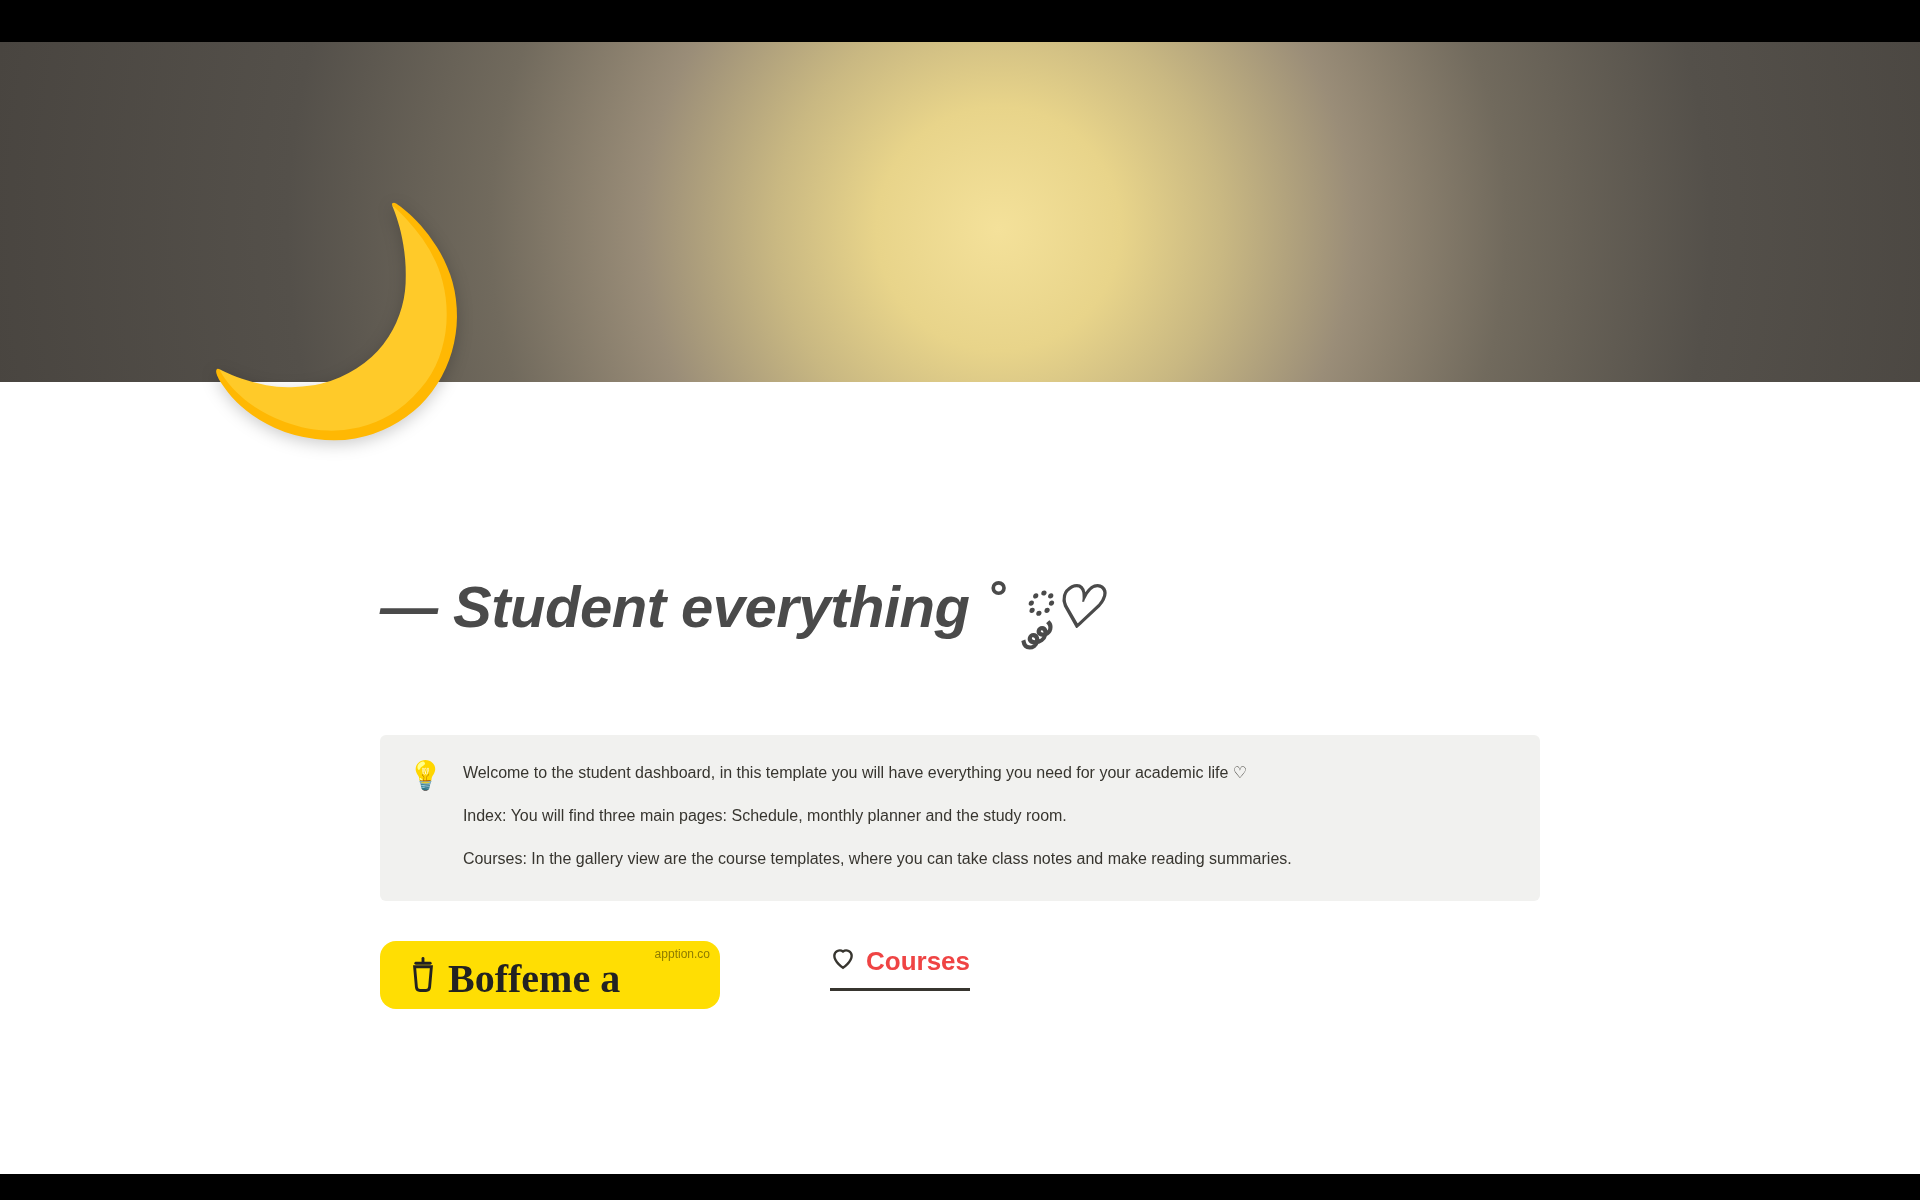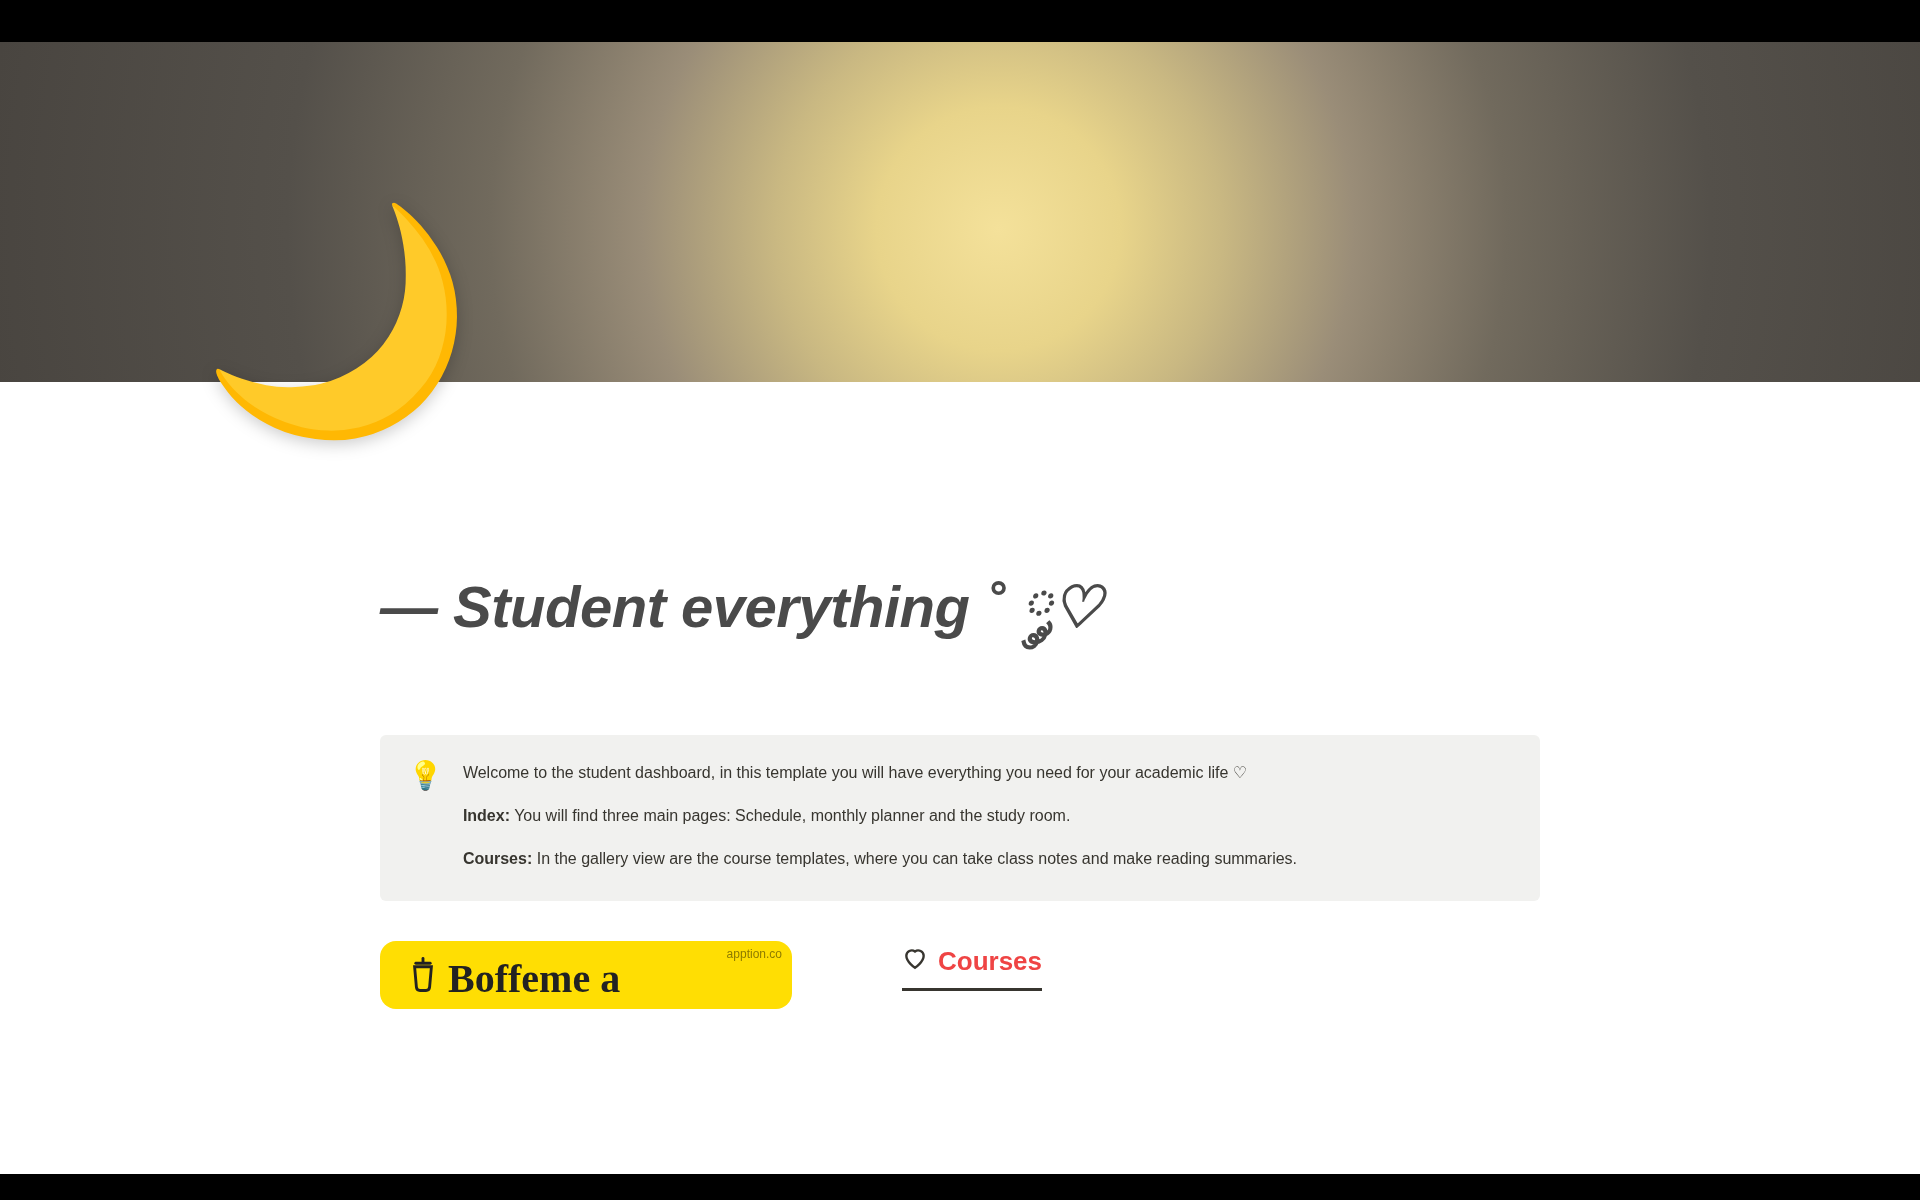--- a/index.html
+++ b/index.html
@@ -8,23 +8,23 @@
 .cover{height:340px;width:100%;background:radial-gradient(circle at 52% 55%,#f4e19a 0%,#e8d48a 12%,#c9b882 22%,#9a8d78 35%,#716a5d 50%,#54504a 70%,#494540 100%);position:relative}
 .icon-wrap{position:absolute;left:200px;top:210px;z-index:3}
 .moon-emoji{font-size:220px;line-height:1;display:block;filter:drop-shadow(0 4px 8px rgba(0,0,0,.2))}
 .content{max-width:1240px;margin:0 auto;padding:0 40px;position:relative}
 .title{font-size:58px;font-weight:700;font-style:italic;color:#4a4a4a;margin-top:160px;letter-spacing:-.5px}
 .callout{background:#f1f1ef;border-radius:6px;padding:26px 28px 30px;margin-top:30px;display:flex;gap:20px}
 .callout-icon{font-size:28px;flex-shrink:0;margin-top:-2px}
 .callout-body{font-size:16px;line-height:1.55;color:#37352f}
 .callout-body p{margin-bottom:18px}
 .callout-body p:last-child{margin-bottom:0}
-.callout-body b{font-weight:700}
+.callout-body b{font-weight:400}
 .lower{display:flex;margin-top:40px;align-items:flex-start}
-.bmac{background:#ffde03;border-radius:16px;padding:14px 28px 6px;position:relative;width:412px;height:68px;overflow:hidden}
+.bmac{background:#ffde03;border-radius:16px;padding:14px 28px 6px;position:relative;width:340px;height:68px;overflow:hidden}
 .bmac-label{font-family:Georgia,"Times New Roman",serif;font-weight:700;font-size:40px;color:#222;display:flex;align-items:center;gap:10px}
 .bmac-badge{position:absolute;top:6px;right:10px;font-size:12px;color:#7a6a00;opacity:.85}
 .cup-icon{width:30px;height:36px;display:inline-block}
 .tabs{margin-left:110px;padding-top:4px}
 .tab{display:inline-flex;align-items:center;gap:10px;font-size:26px;font-weight:600;color:#ef4444;padding-bottom:10px;border-bottom:3px solid #37352f}
 .heart-outline{width:26px;height:26px}
 .bottombar{position:absolute;left:0;bottom:0;width:100%;height:26px;background:#000}
 </style>
 </head>
 <body>

